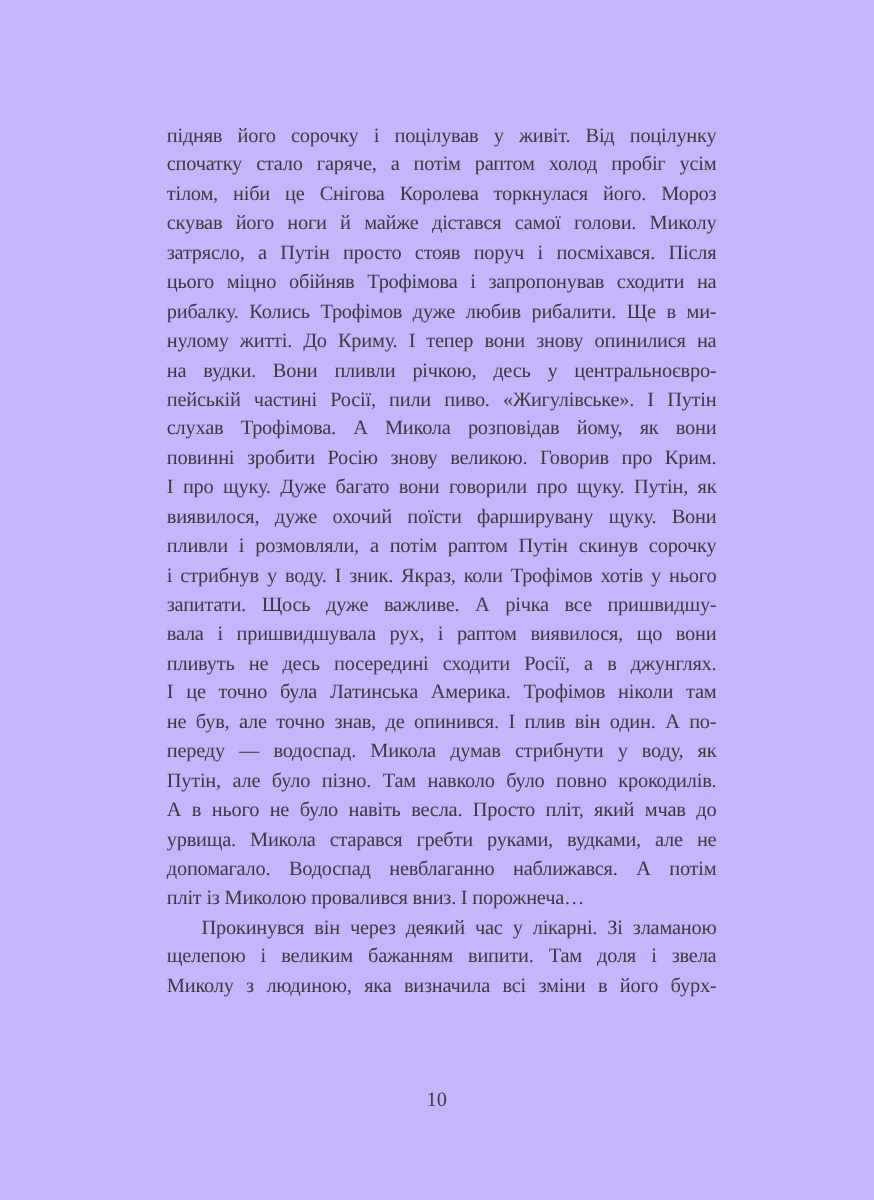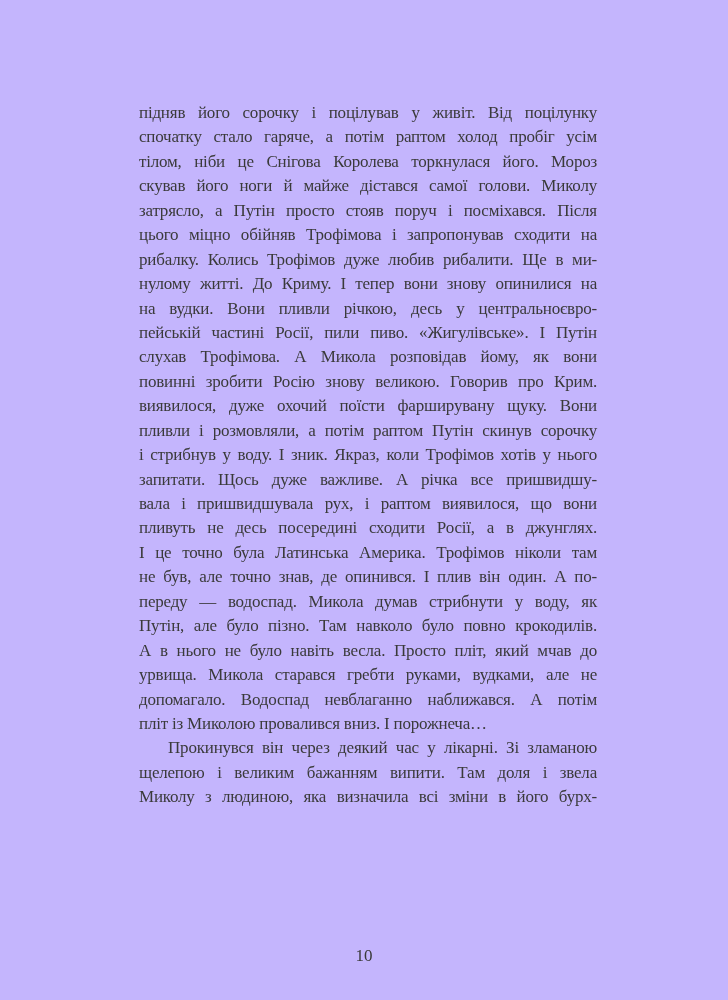--- a/index.html
+++ b/index.html
@@ -41,40 +41,40 @@
   }
   .page-number {
     position: absolute;
     left: 0;
     top: 906px;
     width: 728px;
     text-align: center;
     color: #3a3a3a;
     font-size: 17px;
     line-height: 22px;
-    margin-top: 39px;
   }
 </style>
 </head>
 <body>
 
 <div class="page">
   <div class="text-block" id="text-block">
       <div class="line">підняв його сорочку і поцілував у живіт. Від поцілунку</div>
       <div class="line">спочатку стало гаряче, а потім раптом холод пробіг усім</div>
       <div class="line">тілом, ніби це Снігова Королева торкнулася його. Мороз</div>
       <div class="line">скував його ноги й майже дістався самої голови. Миколу</div>
       <div class="line">затрясло, а Путін просто стояв поруч і посміхався. Після</div>
       <div class="line">цього міцно обійняв Трофімова і запропонував сходити на</div>
       <div class="line">рибалку. Колись Трофімов дуже любив рибалити. Ще в ми-</div>
       <div class="line">нулому житті. До Криму. І тепер вони знову опинилися на</div>
       <div class="line">на вудки. Вони пливли річкою, десь у центральноєвро-</div>
       <div class="line">пейській частині Росії, пили пиво. «Жигулівське». І Путін</div>
       <div class="line">слухав Трофімова. А Микола розповідав йому, як вони</div>
       <div class="line">повинні зробити Росію знову великою. Говорив про Крим.</div>
+      <div class="line">І про щуку. Дуже багато вони говорили про щуку. Путін, як</div>
       <div class="line">виявилося, дуже охочий поїсти фарширувану щуку. Вони</div>
       <div class="line">пливли і розмовляли, а потім раптом Путін скинув сорочку</div>
       <div class="line">і стрибнув у воду. І зник. Якраз, коли Трофімов хотів у нього</div>
       <div class="line">запитати. Щось дуже важливе. А річка все пришвидшу-</div>
       <div class="line">вала і пришвидшувала рух, і раптом виявилося, що вони</div>
       <div class="line">пливуть не десь посередині сходити Росії, а в джунглях.</div>
       <div class="line">І це точно була Латинська Америка. Трофімов ніколи там</div>
       <div class="line">не був, але точно знав, де опинився. І плив він один. А по-</div>
       <div class="line">переду — водоспад. Микола думав стрибнути у воду, як</div>
       <div class="line">Путін, але було пізно. Там навколо було повно крокодилів.</div>

